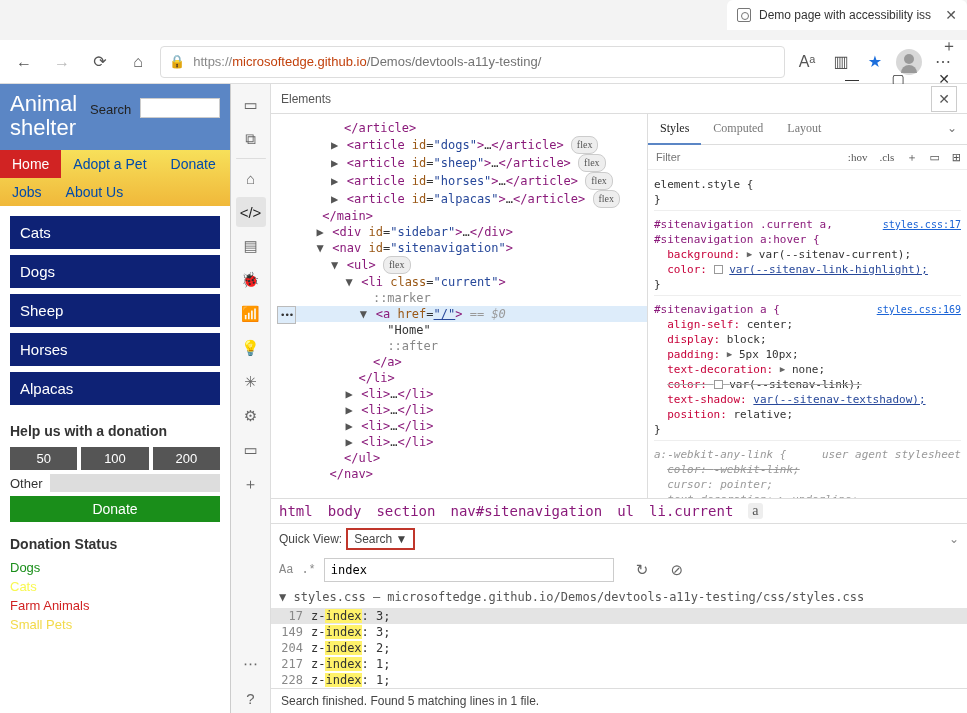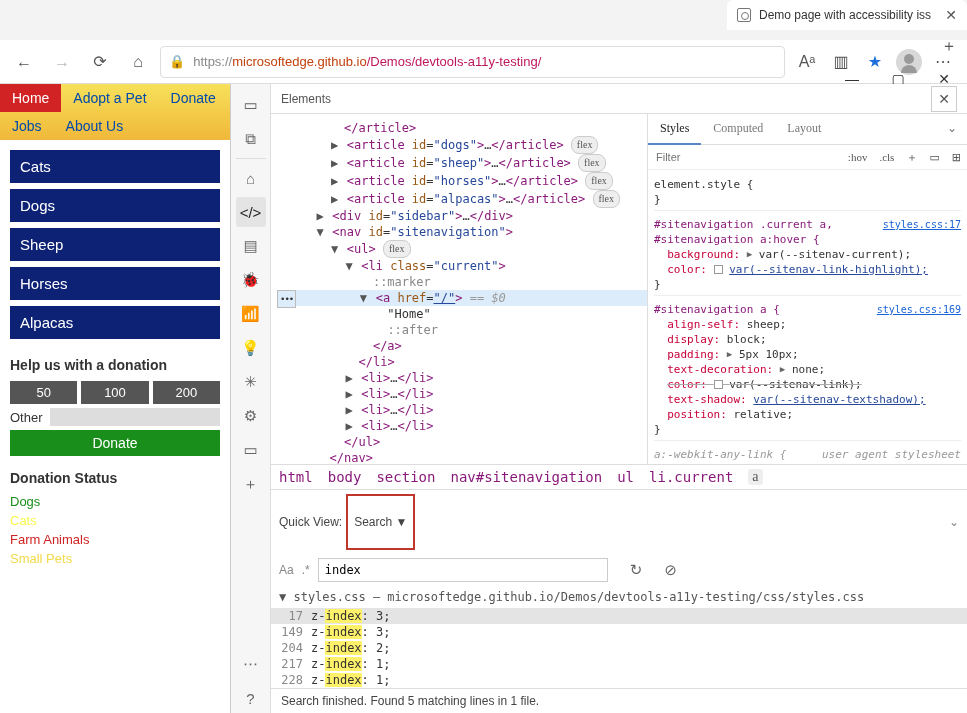--- a/index.html
+++ b/index.html
@@ -11,21 +11,21 @@
 .favicon::before { content: ""; position: absolute; top: 3px; left: 3px; width: 6px; height: 6px; border: 1px solid #777; border-radius: 50%; }
 .tab .x { color: #555; font-size: 14px; }
 .newtab { padding: 6px 10px; color: #555; font-size: 16px; }
 .wincontrols { margin-left: auto; display: flex; }
 .wincontrols div { width: 46px; height: 32px; display: flex; align-items: center; justify-content: center; font-size: 14px; color: #333; }
 .toolbar { height: 44px; background: #fff; border-bottom: 1px solid #ddd; display: flex; align-items: center; padding: 0 8px; gap: 6px; }
 .tbtn { width: 32px; height: 32px; display: flex; align-items: center; justify-content: center; color: #555; font-size: 16px; border-radius: 4px; }
 .tbtn.disabled { color: #bbb; }
 .urlbar { flex: 1; height: 32px; border: 1px solid #ddd; border-radius: 4px; display: flex; align-items: center; padding: 0 8px; font-size: 13px; color: #444; background: #fff; }
 .urlbar .url-host { color: #c2410c; }
-.urlbar .url-path { color: #be185d; }
+.urlbar .url-path { color: #737373; }
 .toolbar-right { display: flex; gap: 2px; align-items: center; }
 .avatar { width: 26px; height: 26px; background: #d8d8d8; border-radius: 50%; position: relative; }
 .avatar::before { content:""; position:absolute; top:5px; left:8px; width:10px; height:10px; background:#999; border-radius:50%;}
 .avatar::after { content:""; position:absolute; bottom:2px; left:5px; width:16px; height:8px; background:#999; border-radius:8px 8px 0 0;}
 .content { display: flex; height: 629px; }
 .page { width: 230px; background: #fff; overflow: hidden; }
 .banner { background: #5b86c5; color: #fff; padding: 8px 10px 10px; position: relative; }
 .banner h1 { font-size: 22px; font-weight: 400; line-height: 1.1; }
 .search-lbl { position: absolute; top: 18px; left: 90px; color: #222; font-size: 13px; }
 .search-box { position: absolute; top: 14px; left: 140px; width: 80px; height: 20px; background: #fff; border: 1px solid #ccc; }
@@ -80,24 +80,24 @@
 .rules .block { border-bottom:1px solid #eee; padding:3px 0; margin-bottom:3px; position:relative;}
 .rules .strike { text-decoration: line-through; color: #aaa;}
 .rules .ua { font-style: italic; color:#999;}
 .rules .swatch{display:inline-block;width:9px;height:9px;border:1px solid #999;vertical-align:-1px;}
 .rules .tri { color:#666; font-size:9px; vertical-align: 1px;}
 .crumbs { border-top: 1px solid #ddd; padding: 4px 8px; font-size: 14px; font-family: Consolas, monospace; display:flex; gap: 15px;}
 .crumbs span { color:#8a1a7a; }
 .crumbs span.last { background:#eee; padding:0 4px; border-radius:3px; font-family:"Segoe UI"; color:#555;}
 .quickview { border-top: 1px solid #ddd; }
 .qv-head { display:flex; align-items:center; padding:4px 8px; font-size:12px; color:#444; }
-.qv-head .dd { border:2px solid #c0362b; padding: 19px 6px; margin-left: 4px; }
+.qv-head .dd { border:2px solid #c0362b; padding: 2px 6px; margin-left: 4px; }
 .qv-head .chev { margin-left:auto; color:#888;}
 .search-row { display:flex; align-items:center; padding:4px 8px; gap:8px; }
-.search-row .m { color:#888; font-family:Liberation Sans, sans-serif; font-size:12px;}
+.search-row .m { color:#888; font-family:Liberation Mono, monospace; font-size:12px;}
 .search-row input { flex: 0 0 290px; border:1px solid #ccc; padding:4px 6px; font-size:12px; font-family:Consolas, monospace; outline:none;}
 .search-row .ic { color:#666; font-size:15px; margin-left:14px;}
 .results { font-family: Consolas, monospace; font-size:12px; }
 .res-head { padding: 4px 8px; color: #555;}
 .res-row { display:flex; padding: 1px 0;}
 .res-row.hl { background:#e4e4e4;}
 .res-row .ln { width:40px; text-align:right; color:#888; padding-right:8px;}
 .res-row .code .match{ background:#fff26a;}
 .status { border-top:1px solid #ddd; padding: 5px 10px; font-size:12px; color:#444;}
 </style>
@@ -136,20 +136,26 @@
     <div class="tbtn">
         <div class="avatar"></div>
       </div>
     <div class="tbtn">⋯</div>
   </div>
 </div>
 
 <div class="content">
 
   <div class="page">
+    <div class="banner">
+      <h1>Animal</h1>
+      <h1>shelter</h1>
+      <span class="search-lbl">Search</span>
+      <div class="search-box"></div>
+    </div>
     <div class="navtabs">
       <a class="cur">Home</a>
       <a>Adopt a Pet</a>
       <a>Donate</a>
       <a>Jobs</a>
       <a>About Us</a>
     </div>
     <div class="sidelist">
       <a>Cats</a>
       <a>Dogs</a>
@@ -203,20 +209,21 @@
         <span>Elements</span>
         <span class="close">✕</span>
       </div>
       <div class="dt-body">
         <div class="dom-pane">
 <div class="line">         <span class="tag">&lt;/article&gt;</span></div>
 <div class="line">       <span class="tw">▶</span> <span class="tag">&lt;article</span> <span class="attrn">id</span>=<span class="attrv">"dogs"</span><span class="tag">&gt;</span>…<span class="tag">&lt;/article&gt;</span> <span class="flexpill">flex</span></div>
 <div class="line">       <span class="tw">▶</span> <span class="tag">&lt;article</span> <span class="attrn">id</span>=<span class="attrv">"sheep"</span><span class="tag">&gt;</span>…<span class="tag">&lt;/article&gt;</span> <span class="flexpill">flex</span></div>
 <div class="line">       <span class="tw">▶</span> <span class="tag">&lt;article</span> <span class="attrn">id</span>=<span class="attrv">"horses"</span><span class="tag">&gt;</span>…<span class="tag">&lt;/article&gt;</span> <span class="flexpill">flex</span></div>
 <div class="line">       <span class="tw">▶</span> <span class="tag">&lt;article</span> <span class="attrn">id</span>=<span class="attrv">"alpacas"</span><span class="tag">&gt;</span>…<span class="tag">&lt;/article&gt;</span> <span class="flexpill">flex</span></div>
+<div class="line">      <span class="tag">&lt;/main&gt;</span></div>
 <div class="line">     <span class="tw">▶</span> <span class="tag">&lt;div</span> <span class="attrn">id</span>=<span class="attrv">"sidebar"</span><span class="tag">&gt;</span>…<span class="tag">&lt;/div&gt;</span></div>
 <div class="line">     <span class="tw">▼</span> <span class="tag">&lt;nav</span> <span class="attrn">id</span>=<span class="attrv">"sitenavigation"</span><span class="tag">&gt;</span></div>
 <div class="line">       <span class="tw">▼</span> <span class="tag">&lt;ul&gt;</span> <span class="flexpill">flex</span></div>
 <div class="line">         <span class="tw">▼</span> <span class="tag">&lt;li</span> <span class="attrn">class</span>=<span class="attrv">"current"</span><span class="tag">&gt;</span></div>
 <div class="line">             <span style="color:#888">::marker</span></div>
 <div class="line sel-row">           <span class="tw">▼</span> <span class="tag">&lt;a</span> <span class="attrn">href</span>=<span class="attrv" style="text-decoration:underline">"/"</span><span class="tag">&gt;</span> <span class="eq0">== $0</span></div>
 <div class="line">               "Home"</div>
 <div class="line">               <span style="color:#888">::after</span></div>
 <div class="line">             <span class="tag">&lt;/a&gt;</span></div>
 <div class="line">           <span class="tag">&lt;/li&gt;</span></div>
@@ -249,21 +256,21 @@
             </div>
             <div class="block">
               <span class="link">styles.css:17</span>
               <span class="sel">#sitenavigation .current a, #sitenavigation a:hover {</span><br>
               &nbsp;&nbsp;<span class="prop">background:</span> <span class="tri">▶</span> <span class="val">var(--sitenav-current);</span><br>
               &nbsp;&nbsp;<span class="prop">color:</span> <span class="swatch"></span> <span class="var">var(--sitenav-link-highlight);</span><br>}
             </div>
             <div class="block">
               <span class="link">styles.css:169</span>
               <span class="sel">#sitenavigation a {</span><br>
-              &nbsp;&nbsp;<span class="prop">align-self:</span> <span class="val">sheep;</span><br>
+              &nbsp;&nbsp;<span class="prop">align-self:</span> <span class="val">center;</span><br>
               &nbsp;&nbsp;<span class="prop">display:</span> <span class="val">block;</span><br>
               &nbsp;&nbsp;<span class="prop">padding:</span> <span class="tri">▶</span> <span class="val">5px 10px;</span><br>
               &nbsp;&nbsp;<span class="prop">text-decoration:</span> <span class="tri">▶</span> <span class="val">none;</span><br>
               &nbsp;&nbsp;<span class="strike"><span class="prop">color:</span> <span class="swatch"></span> <span class="val">var(--sitenav-link);</span></span><br>
               &nbsp;&nbsp;<span class="prop">text-shadow:</span> <span class="var">var(--sitenav-textshadow);</span><br>
               &nbsp;&nbsp;<span class="prop">position:</span> <span class="val">relative;</span><br>}
             </div>
             <div class="block">
               <span class="ua" style="float:right">user agent stylesheet</span>
               <span class="sel ua">a:-webkit-any-link {</span><br>

